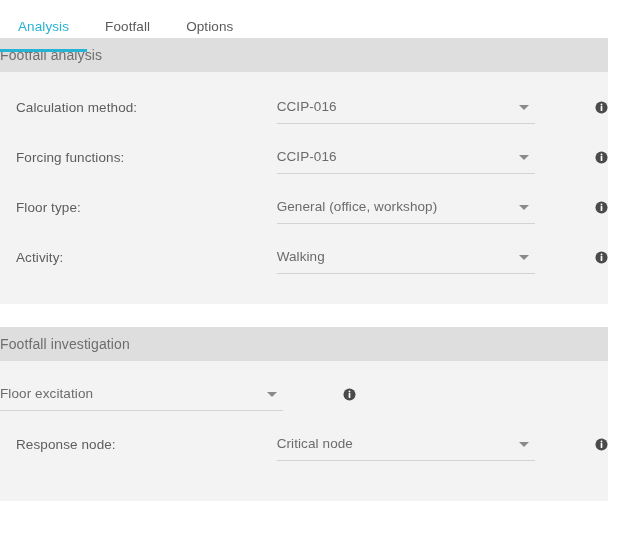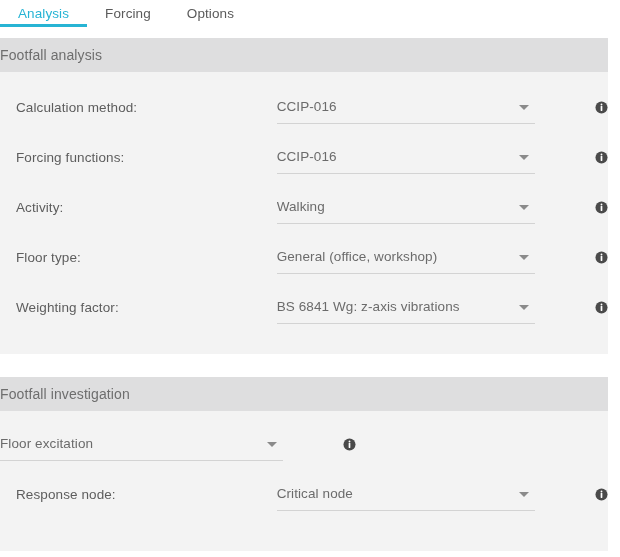--- a/index.html
+++ b/index.html
@@ -20,21 +20,21 @@
   .tabbar {
     height: 38px;
     background: #ffffff;
     display: flex;
     align-items: flex-start;
     box-sizing: border-box;
     position: relative;
   }
   .tab {
     position: relative;
-    height: 27px;
+    height: 52px;
     display: flex;
     align-items: center;
     justify-content: center;
     padding: 8px 18px;
     font-size: 13.5px;
     color: #5a5a5a;
     background: transparent;
     box-sizing: border-box;
     cursor: pointer;
     user-select: none;
@@ -148,21 +148,21 @@
   .panel-second .panel-body { padding-bottom: 32px; }
 </style>
 </head>
 <body>
 
 <div class="tabbar">
   <div class="tab active">
     <span>Analysis</span>
   </div>
   <div class="tab">
-    <span>Forcing</span>
+    <span>Footfall</span>
   </div>
   <div class="tab">
     <span>Options</span>
   </div>
 </div>
 
 <div class="panel panel-first">
   <div class="panel-header">
     <span class="panel-header-title">Footfall analysis</span>
   </div>
@@ -192,63 +192,49 @@
       <div class="info-wrap">
         <svg class="info-icon" viewBox="0 0 16 16">
           <circle cx="8" cy="8" r="7.4" fill="#4a4a4a"></circle>
           <circle cx="8" cy="4.3" r="1.15" fill="#ffffff"></circle>
           <rect x="6.95" y="6.3" width="2.1" height="6" rx="0.5" fill="#ffffff"></rect>
         </svg>
       </div>
     </div>
 
     <div class="row">
+      <div class="row-label">Floor type:</div>
+      <div class="field">
+        <span class="field-value">General (office, workshop)</span>
+        <span class="caret"></span>
+      </div>
+      <div class="info-wrap">
+        <svg class="info-icon" viewBox="0 0 16 16">
+          <circle cx="8" cy="8" r="7.4" fill="#4a4a4a"></circle>
+          <circle cx="8" cy="4.3" r="1.15" fill="#ffffff"></circle>
+          <rect x="6.95" y="6.3" width="2.1" height="6" rx="0.5" fill="#ffffff"></rect>
+        </svg>
+      </div>
+    </div>
+
+    <div class="row">
       <div class="row-label">Activity:</div>
       <div class="field">
         <span class="field-value">Walking</span>
         <span class="caret"></span>
       </div>
       <div class="info-wrap">
         <svg class="info-icon" viewBox="0 0 16 16">
           <circle cx="8" cy="8" r="7.4" fill="#4a4a4a"></circle>
           <circle cx="8" cy="4.3" r="1.15" fill="#ffffff"></circle>
           <rect x="6.95" y="6.3" width="2.1" height="6" rx="0.5" fill="#ffffff"></rect>
         </svg>
       </div>
     </div>
 
-    <div class="row">
-      <div class="row-label">Floor type:</div>
-      <div class="field">
-        <span class="field-value">General (office, workshop)</span>
-        <span class="caret"></span>
-      </div>
-      <div class="info-wrap">
-        <svg class="info-icon" viewBox="0 0 16 16">
-          <circle cx="8" cy="8" r="7.4" fill="#4a4a4a"></circle>
-          <circle cx="8" cy="4.3" r="1.15" fill="#ffffff"></circle>
-          <rect x="6.95" y="6.3" width="2.1" height="6" rx="0.5" fill="#ffffff"></rect>
-        </svg>
-      </div>
-    </div>
-
-    <div class="row">
-      <div class="row-label">Weighting factor:</div>
-      <div class="field">
-        <span class="field-value">BS 6841 Wg: z-axis vibrations</span>
-        <span class="caret"></span>
-      </div>
-      <div class="info-wrap">
-        <svg class="info-icon" viewBox="0 0 16 16">
-          <circle cx="8" cy="8" r="7.4" fill="#4a4a4a"></circle>
-          <circle cx="8" cy="4.3" r="1.15" fill="#ffffff"></circle>
-          <rect x="6.95" y="6.3" width="2.1" height="6" rx="0.5" fill="#ffffff"></rect>
-        </svg>
-      </div>
-    </div>
 
   </div>
 </div>
 
 <div class="panel-gap"></div>
 
 <div class="panel panel-second">
   <div class="panel-header">
     <span class="panel-header-title">Footfall investigation</span>
   </div>

